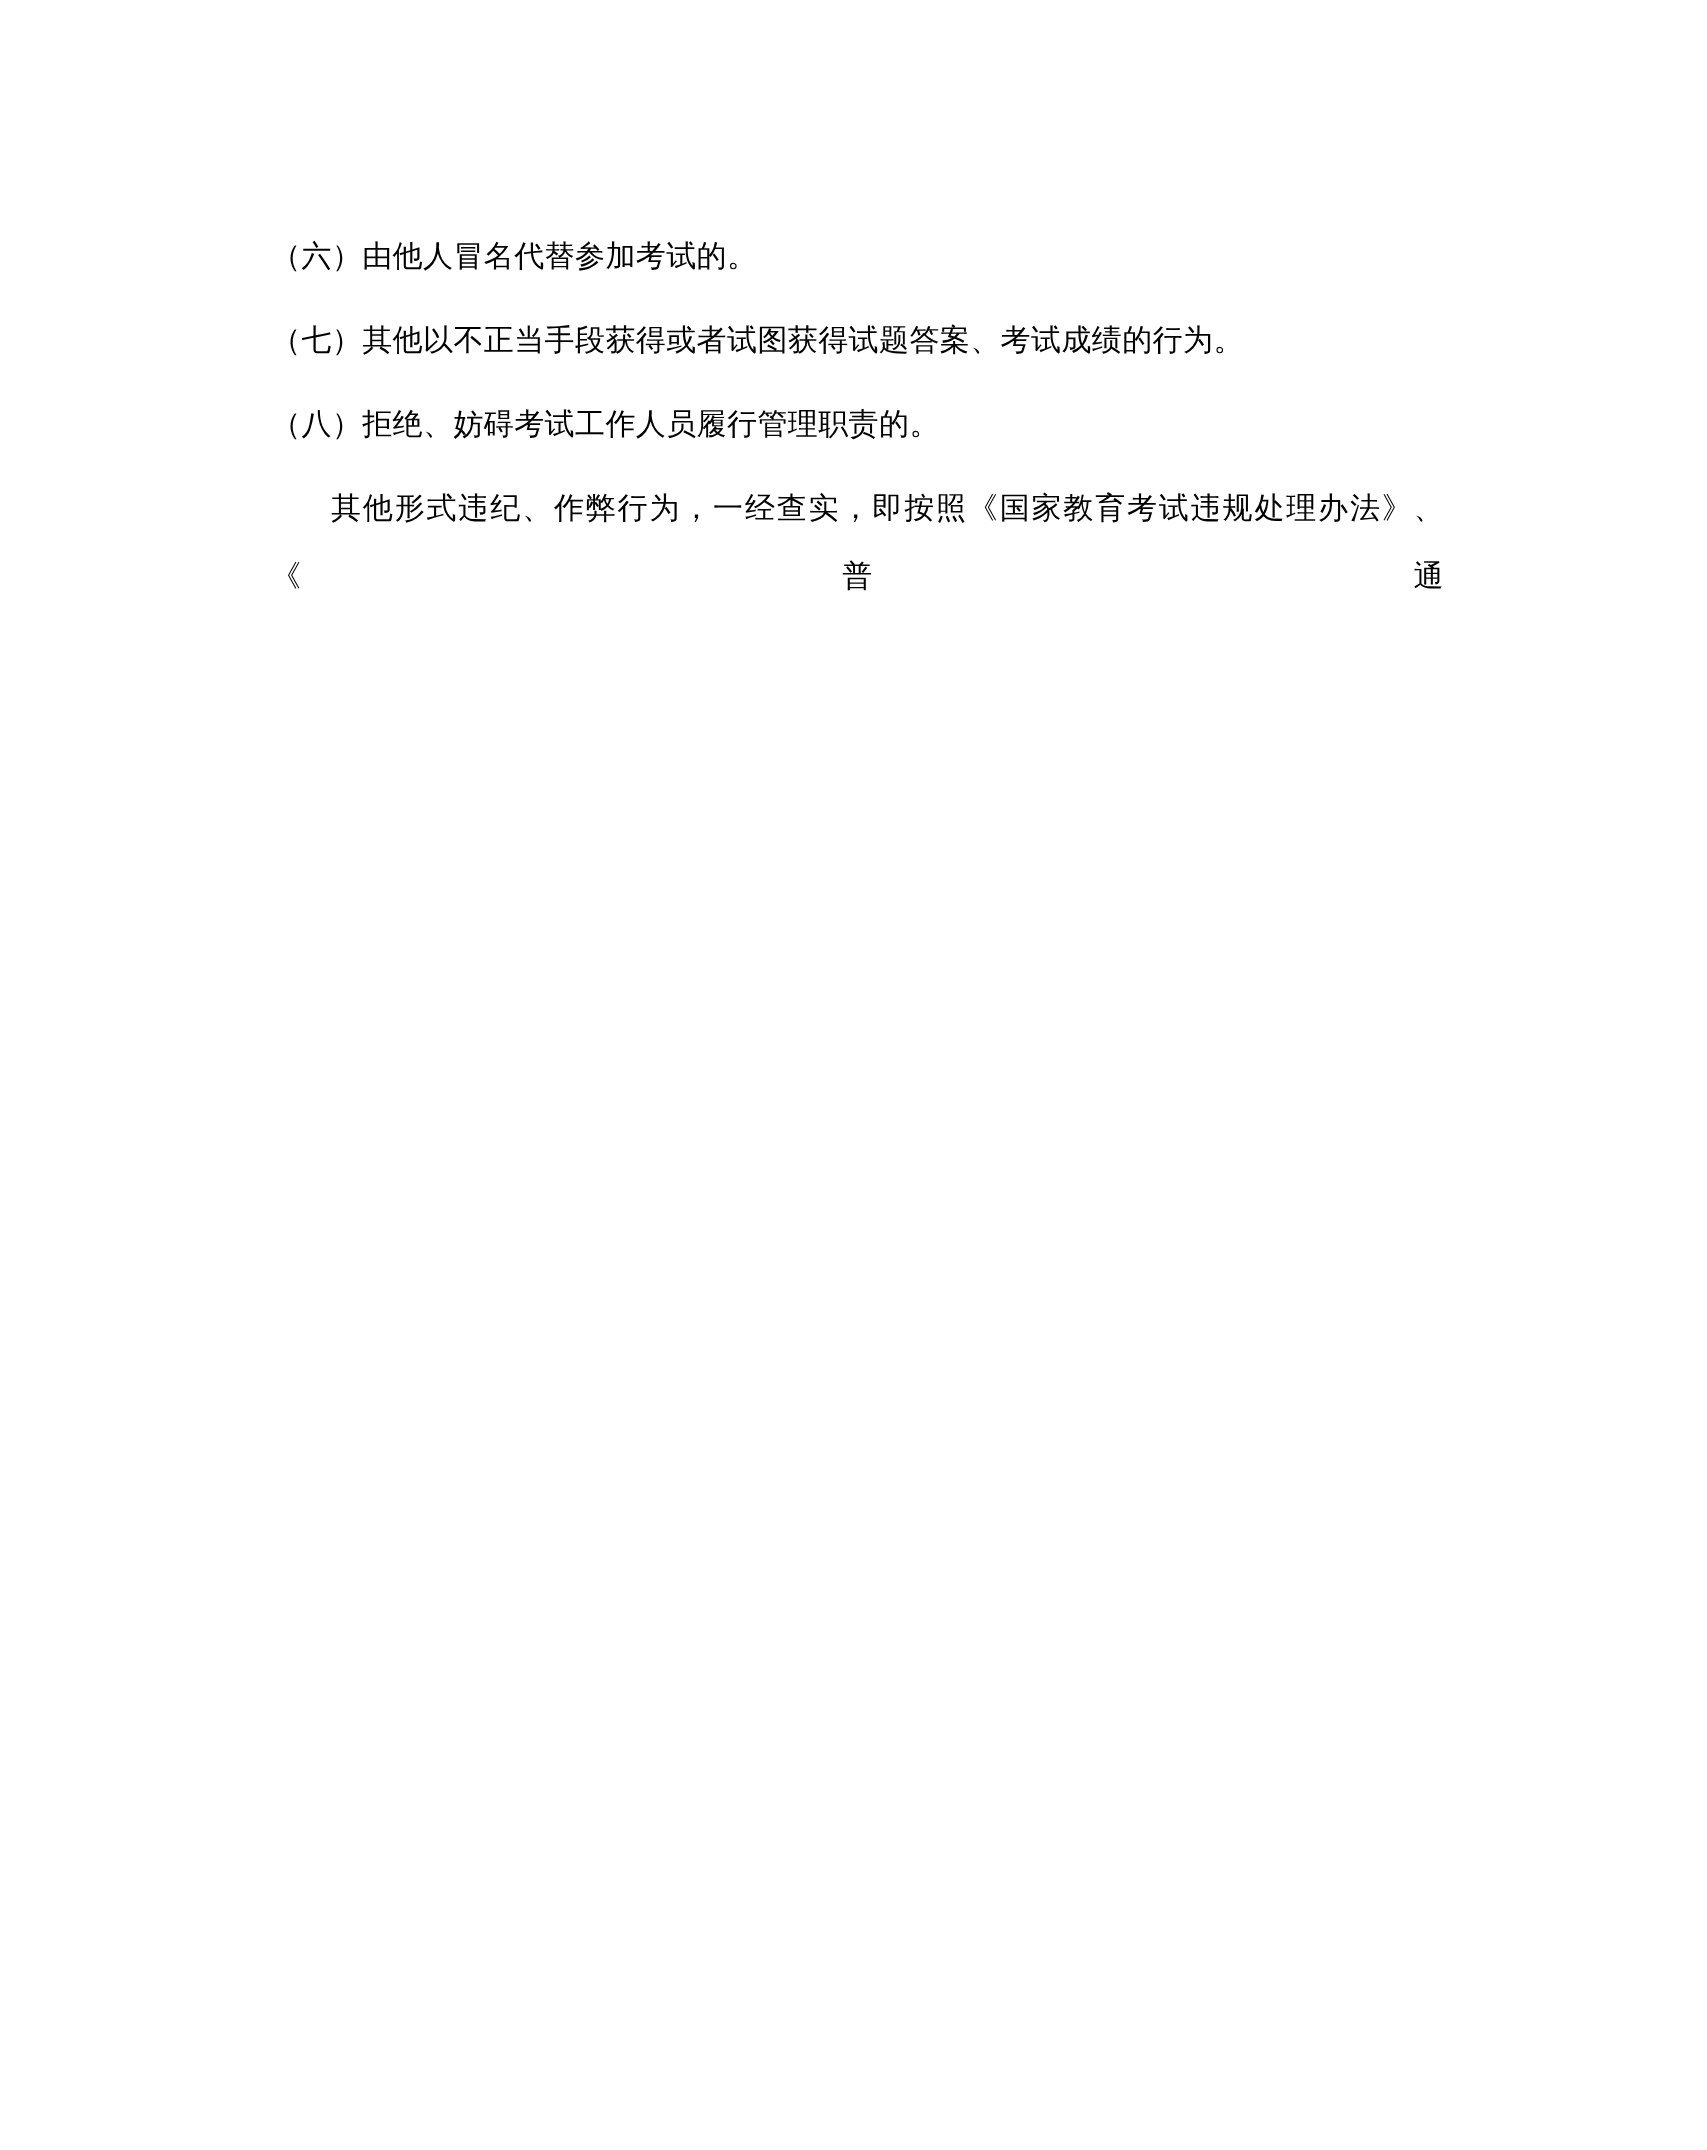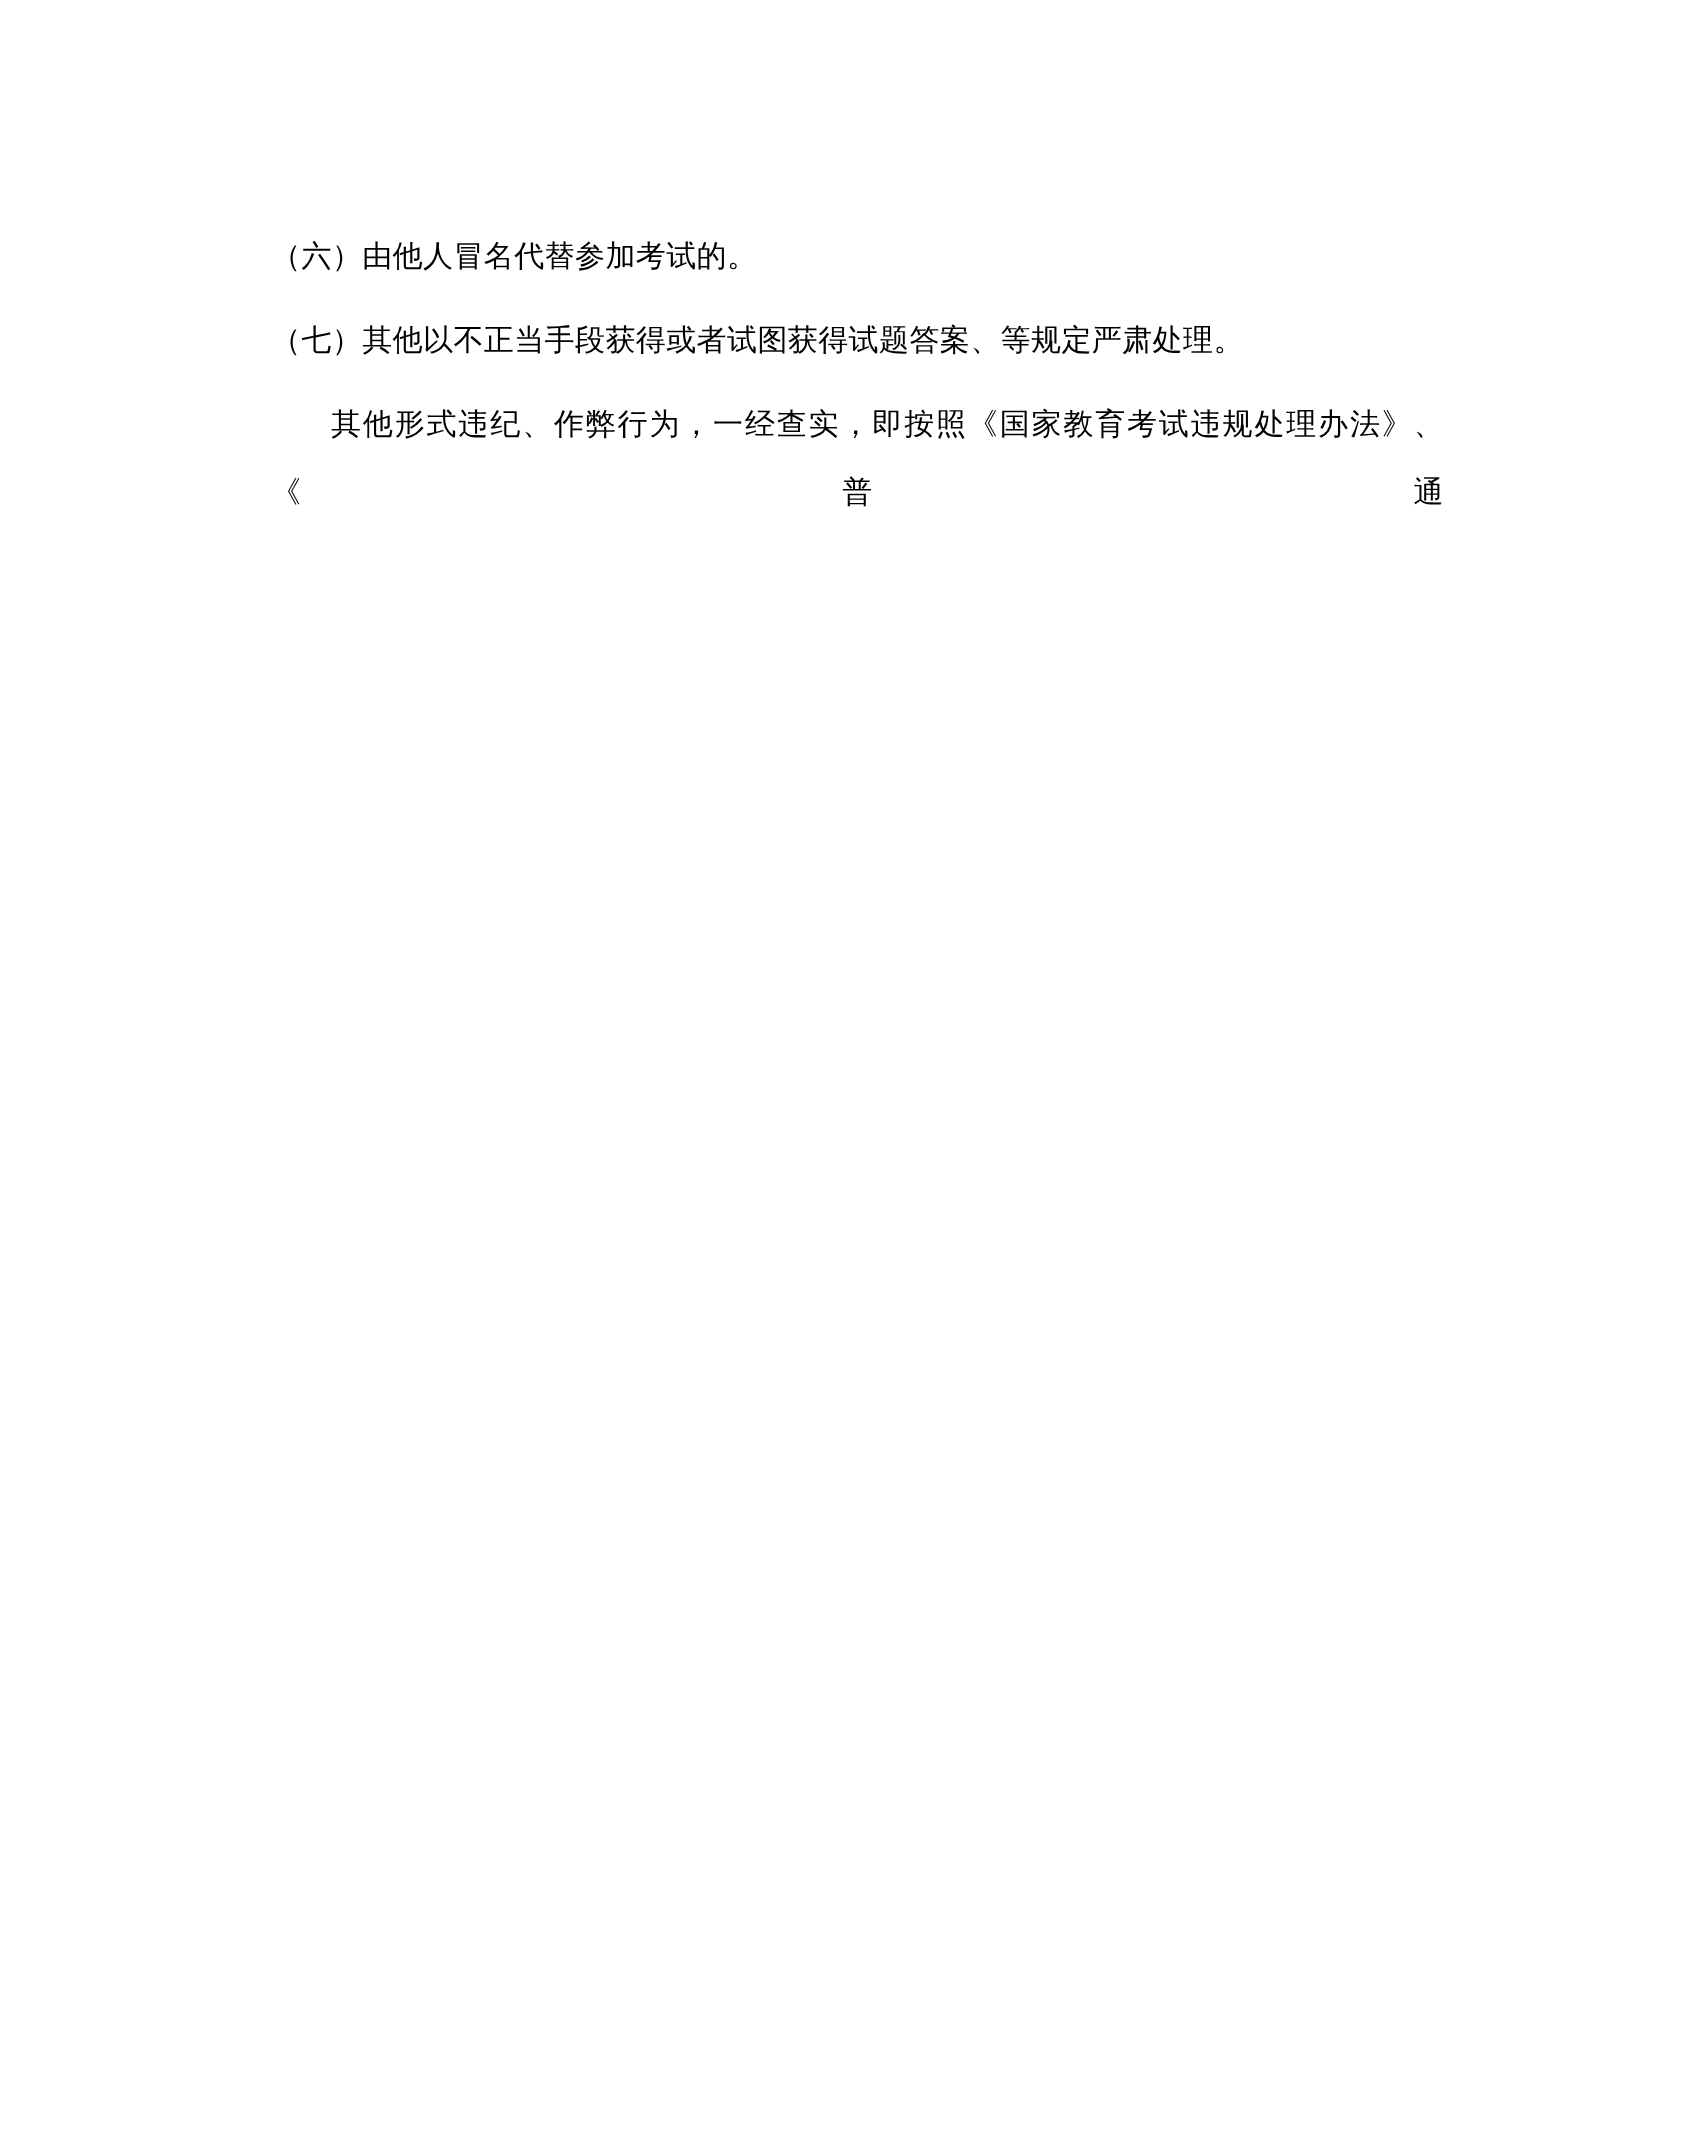--- a/index.html
+++ b/index.html
@@ -40,17 +40,18 @@
     text-align-last: justify;
     white-space: normal;
   }
 </style>
 </head>
 <body>
 
 <div class="page">
   <div class="content">
     <p class="line">（六）由他人冒名代替参加考试的。</p>
-    <p class="line">（七）其他以不正当手段获得或者试图获得试题答案、等规定严肃处理。</p>
+    <p class="line">（七）其他以不正当手段获得或者试图获得试题答案、考试成绩的行为。</p>
+    <p class="line">（八）拒绝、妨碍考试工作人员履行管理职责的。</p>
     <p class="line indent-2 justify-full">其他形式违纪、作弊行为，一经查实，即按照《国家教育考试违规处理办法》、《普通</p>
   </div>
 </div>
 
 
 </body></html>

